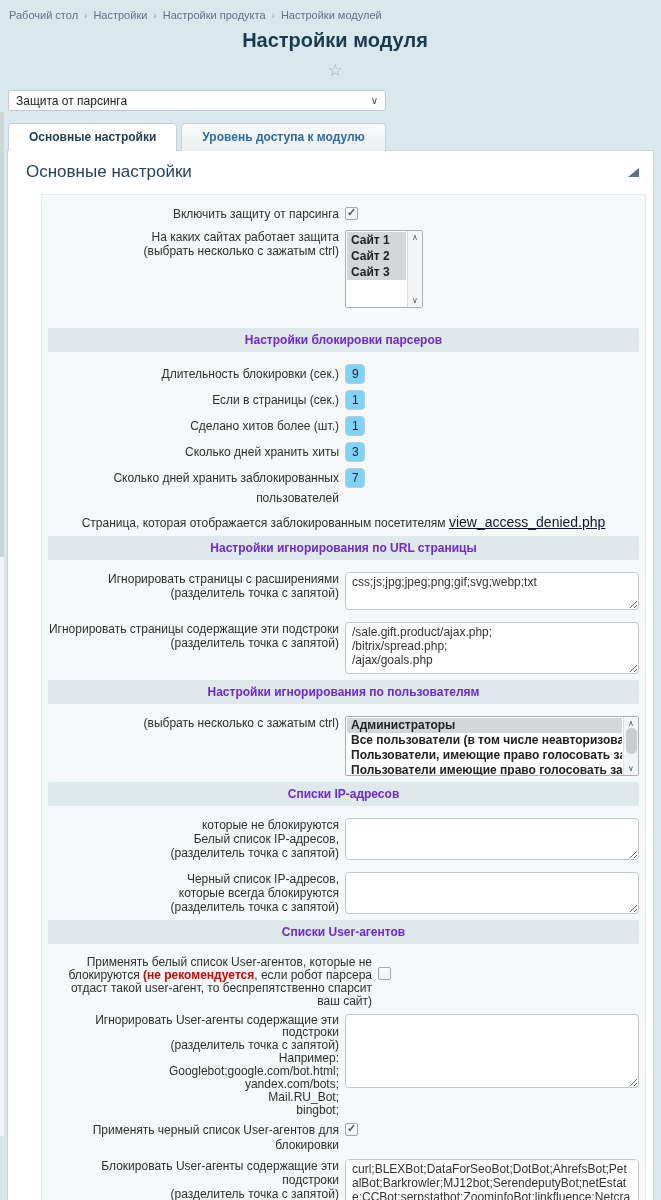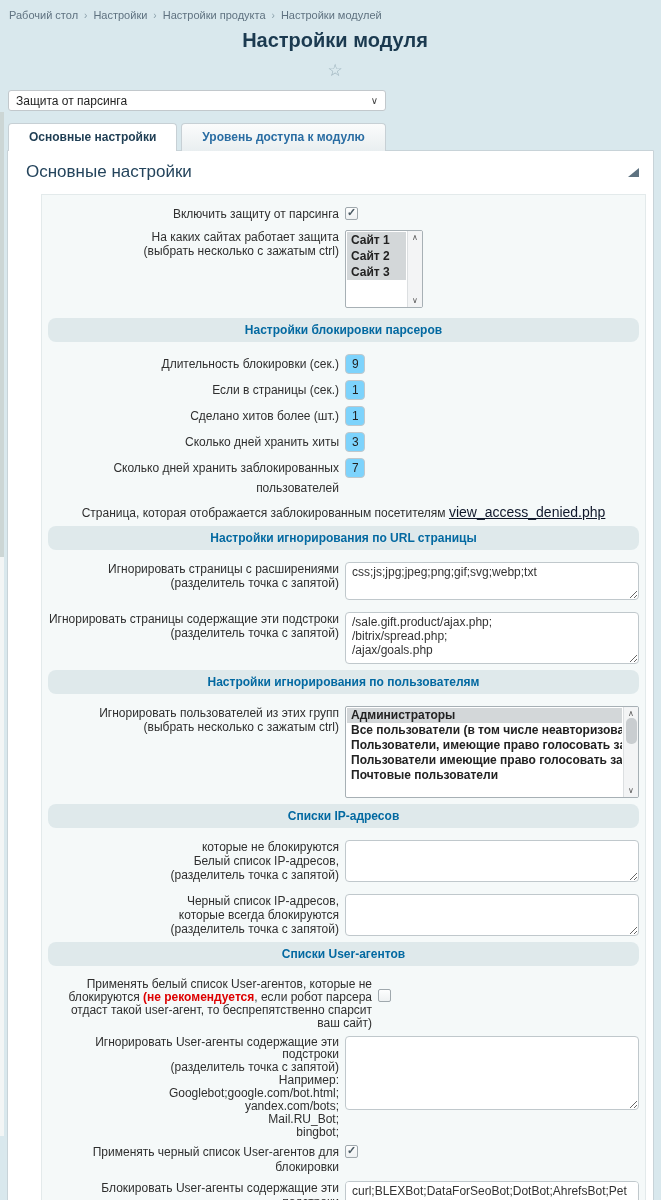--- a/index.html
+++ b/index.html
@@ -47,22 +47,22 @@
   .inner {
     margin:4px 7px 0 33px; background:#f5f9f9; border:1px solid #e3eaeb;
     padding:8px 6px;
   }
   
   .row { display:flex; align-items:flex-start; }
   .lbl { width:297px; padding-right:6px; text-align:right; font-size:12px; line-height:14px; color:#2f2f2f; flex:none; }
   .lbl .sub { display:block; }
   .bar {
     height:24px; line-height:24px; text-align:center;
-    background:#dfe9eb; color:#0369a1; font-size:12px; font-weight:bold;
-    border-radius:8px;
+    background:#dfe9eb; color:#6d28d9; font-size:12px; font-weight:bold;
+    border-radius:2px;
   }
   .txt-input {
     width:20px; height:20px; border:1px solid #c0c8cc; border-radius:4px;
     padding:0 6px; font-size:12px; font-family:"Liberation Sans",sans-serif; color:#222; background:#7dd3fc;
   }
   textarea {
     width:302px; border:1px solid #c0c8cc; border-radius:4px;
     padding:2px 6px; font-size:12px; font-family:"Liberation Sans",sans-serif; color:#333;
     background:#fff; resize:both;
   }
@@ -84,27 +84,27 @@
   .lb-item { font-size:12px; line-height:16px; padding:0 4px; white-space:nowrap; overflow:hidden; cursor:pointer; color:#222; }
   .lb-item.sel { background:#d3d7d9; }
   .lb-scroll {
     width:15px; flex:none; background:#f3f4f5; border-left:1px solid #dcdfe1;
     display:flex; flex-direction:column; align-items:center; justify-content:space-between;
     font-size:8px; color:#555; padding:2px 0; cursor:pointer;
   }
   .lb-thumb { width:11px; height:26px; background:#c9cdd0; border-radius:5px; }
   .lb-spacer { flex:1; }
   .sites-box { width:78px; height:78px; }
-  .groups-box { width:302px; height:92px; }
+  .groups-box { width:302px; height:60px; }
   .groups-box .lb-item { line-height:15px; }
   
   .left-strip { position:absolute; left:0; top:112px; width:4px; height:1024px; background:#f2f5f5; }
   .left-strip .top { display:block; width:4px; height:445px; background:#ccd6d5; }
   
-  .mb4{margin-bottom:10px;} .mb6{margin-bottom:6px;} .mb8{margin-bottom:8px;} .mb12{margin-bottom:12px;}
+  .mb4{margin-bottom:20px;} .mb6{margin-bottom:6px;} .mb8{margin-bottom:8px;} .mb12{margin-bottom:12px;}
   .mt4{margin-top:4px;} .mt6{margin-top:6px;}
   .ctl { display:flex; align-items:flex-start; }
   .lbl-tight { line-height:12px; }
   .lbl-tight .sub { margin-bottom:1px; }
 </style>
 </head>
 <body>
 
 <div class="left-strip">
     <span class="top"></span>
@@ -205,21 +205,20 @@
       </div>
       <textarea style="height: 52px;">/sale.gift.product/ajax.php;
 /bitrix/spread.php;
 /ajax/goals.php</textarea>
     </div>
 
     <div class="bar mb12">Настройки игнорирования по пользователям</div>
 
     <div class="row mb6">
       <div class="lbl">
-        <span class="sub">Игнорировать пользователей из этих групп</span>
         <span class="sub">(выбрать несколько с зажатым ctrl)</span>
       </div>
       <div class="listbox groups-box">
         <div class="lb-items">
           <div class="lb-item sel">Администраторы</div>
           <div class="lb-item">Все пользователи (в том числе неавторизованные)</div>
           <div class="lb-item">Пользователи, имеющие право голосовать за рейтинг</div>
           <div class="lb-item">Пользователи имеющие право голосовать за авторитет</div>
           <div class="lb-item">Почтовые пользователи</div>
         </div>

